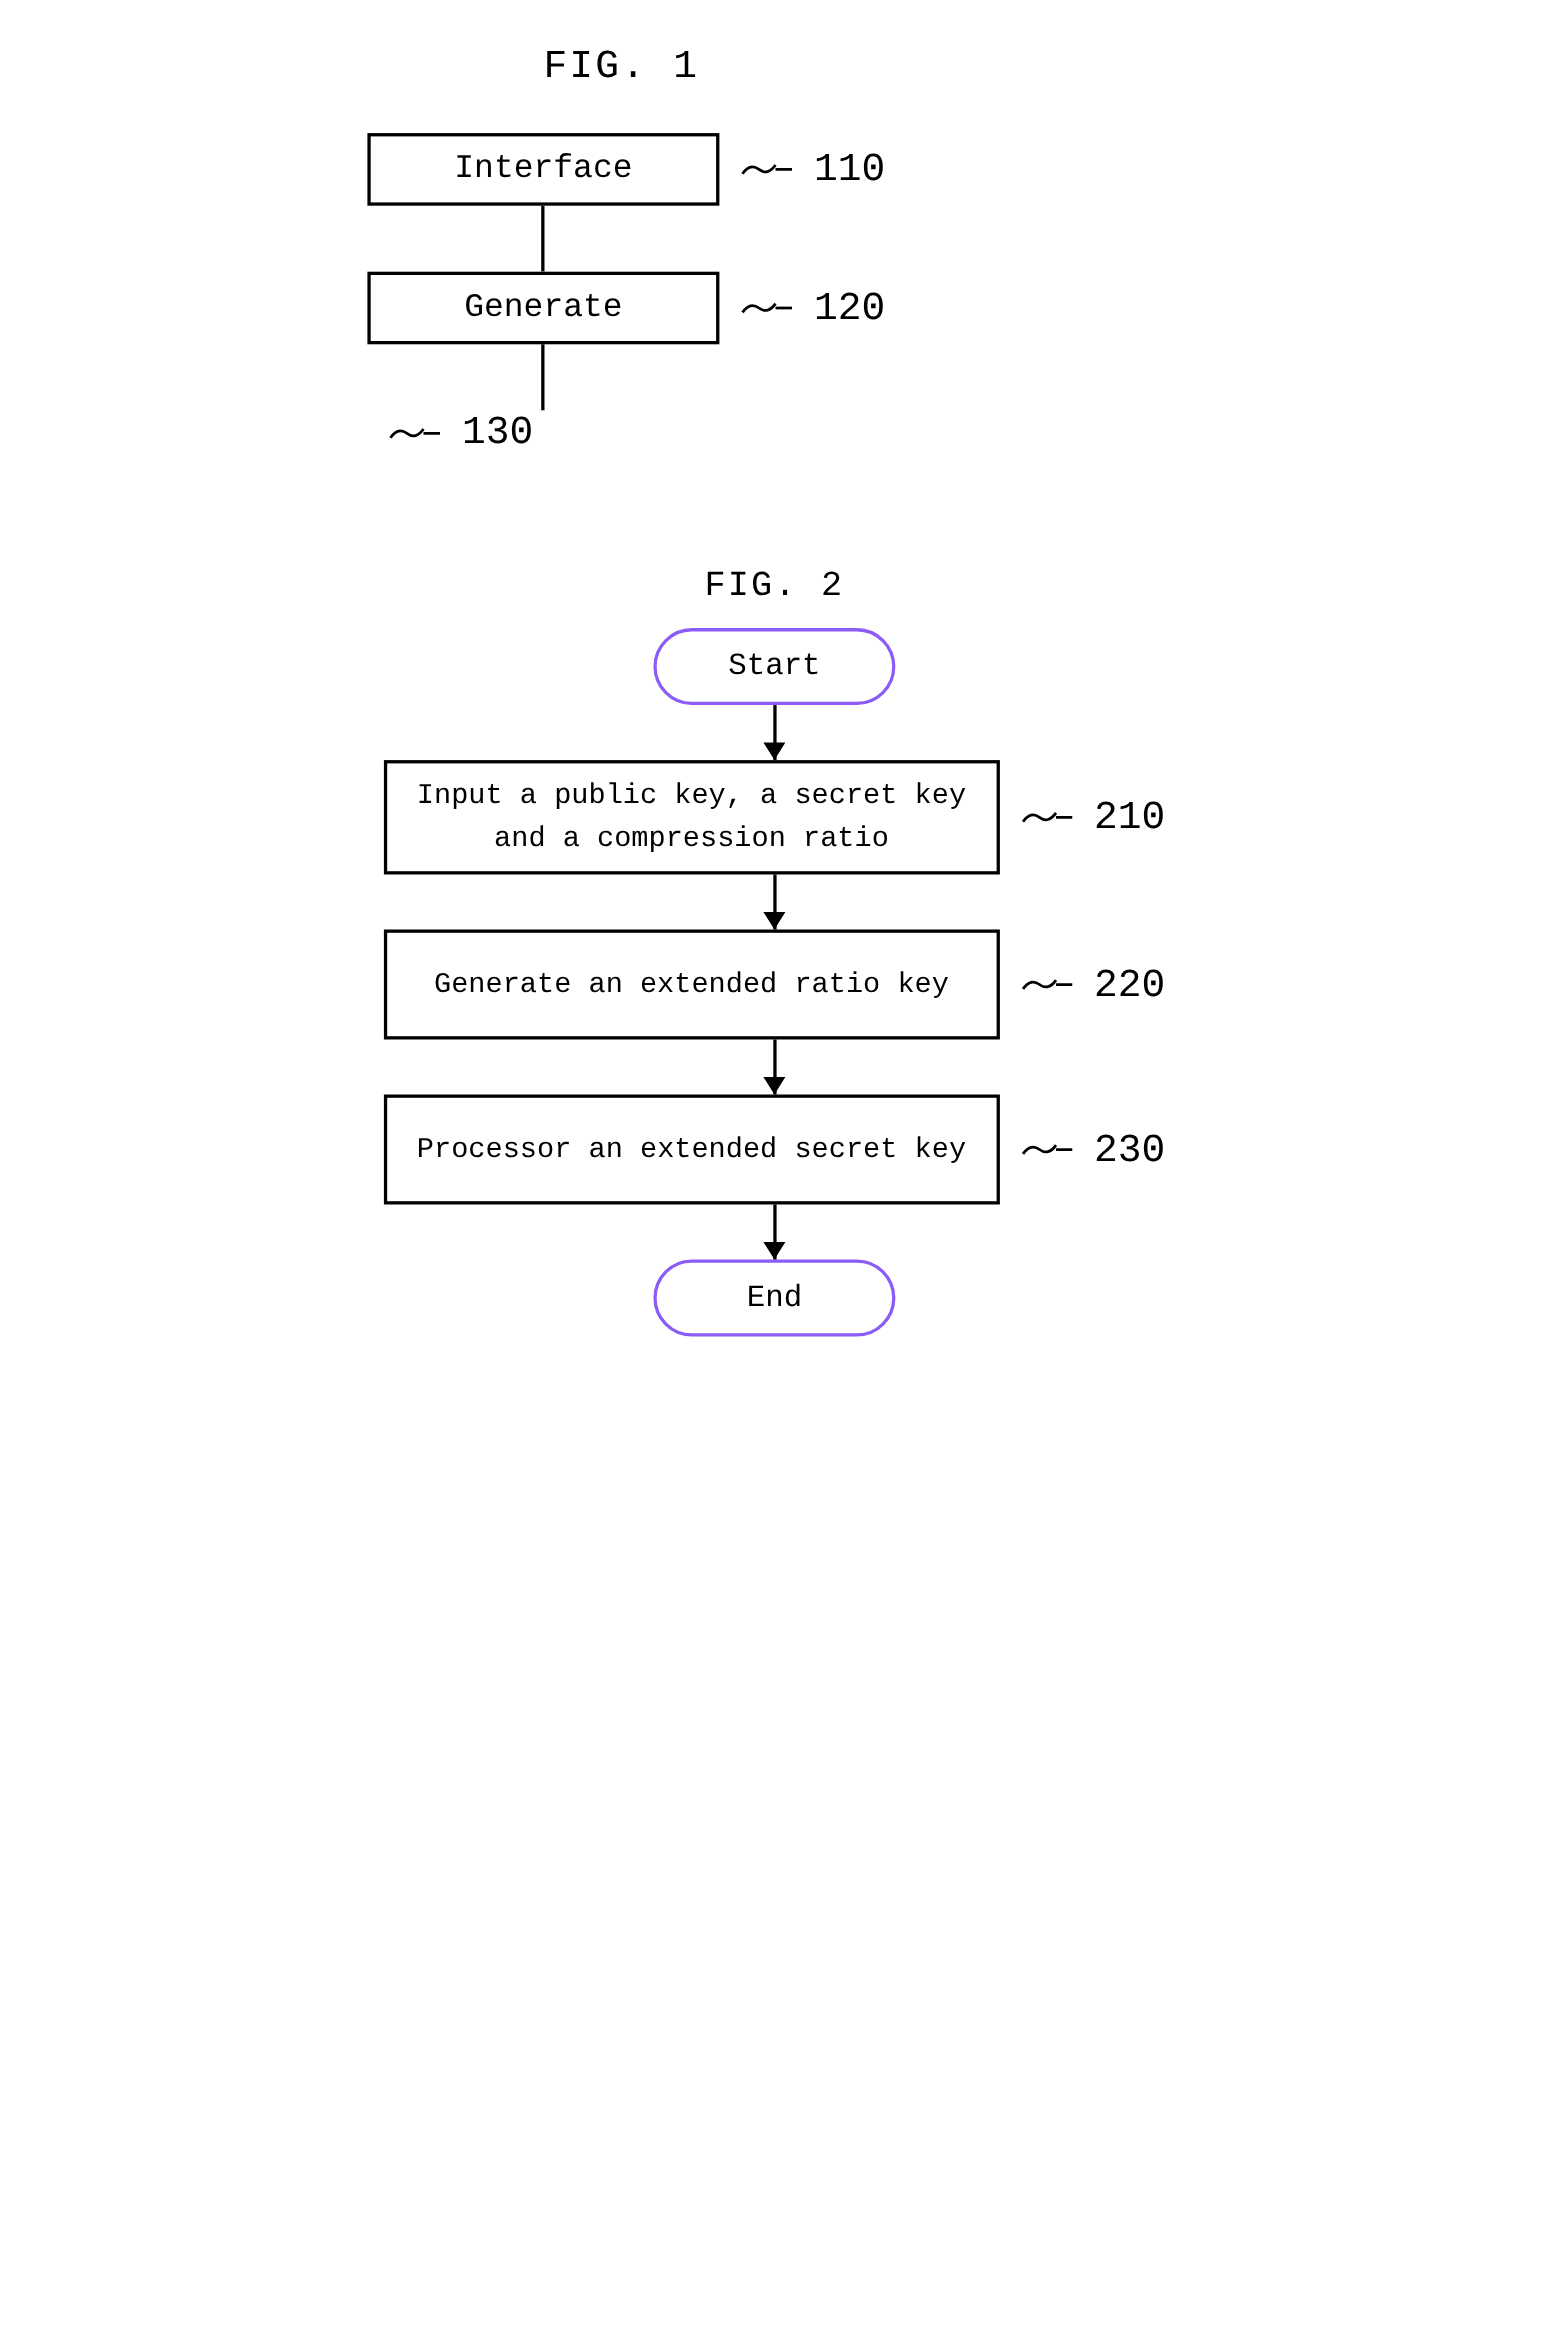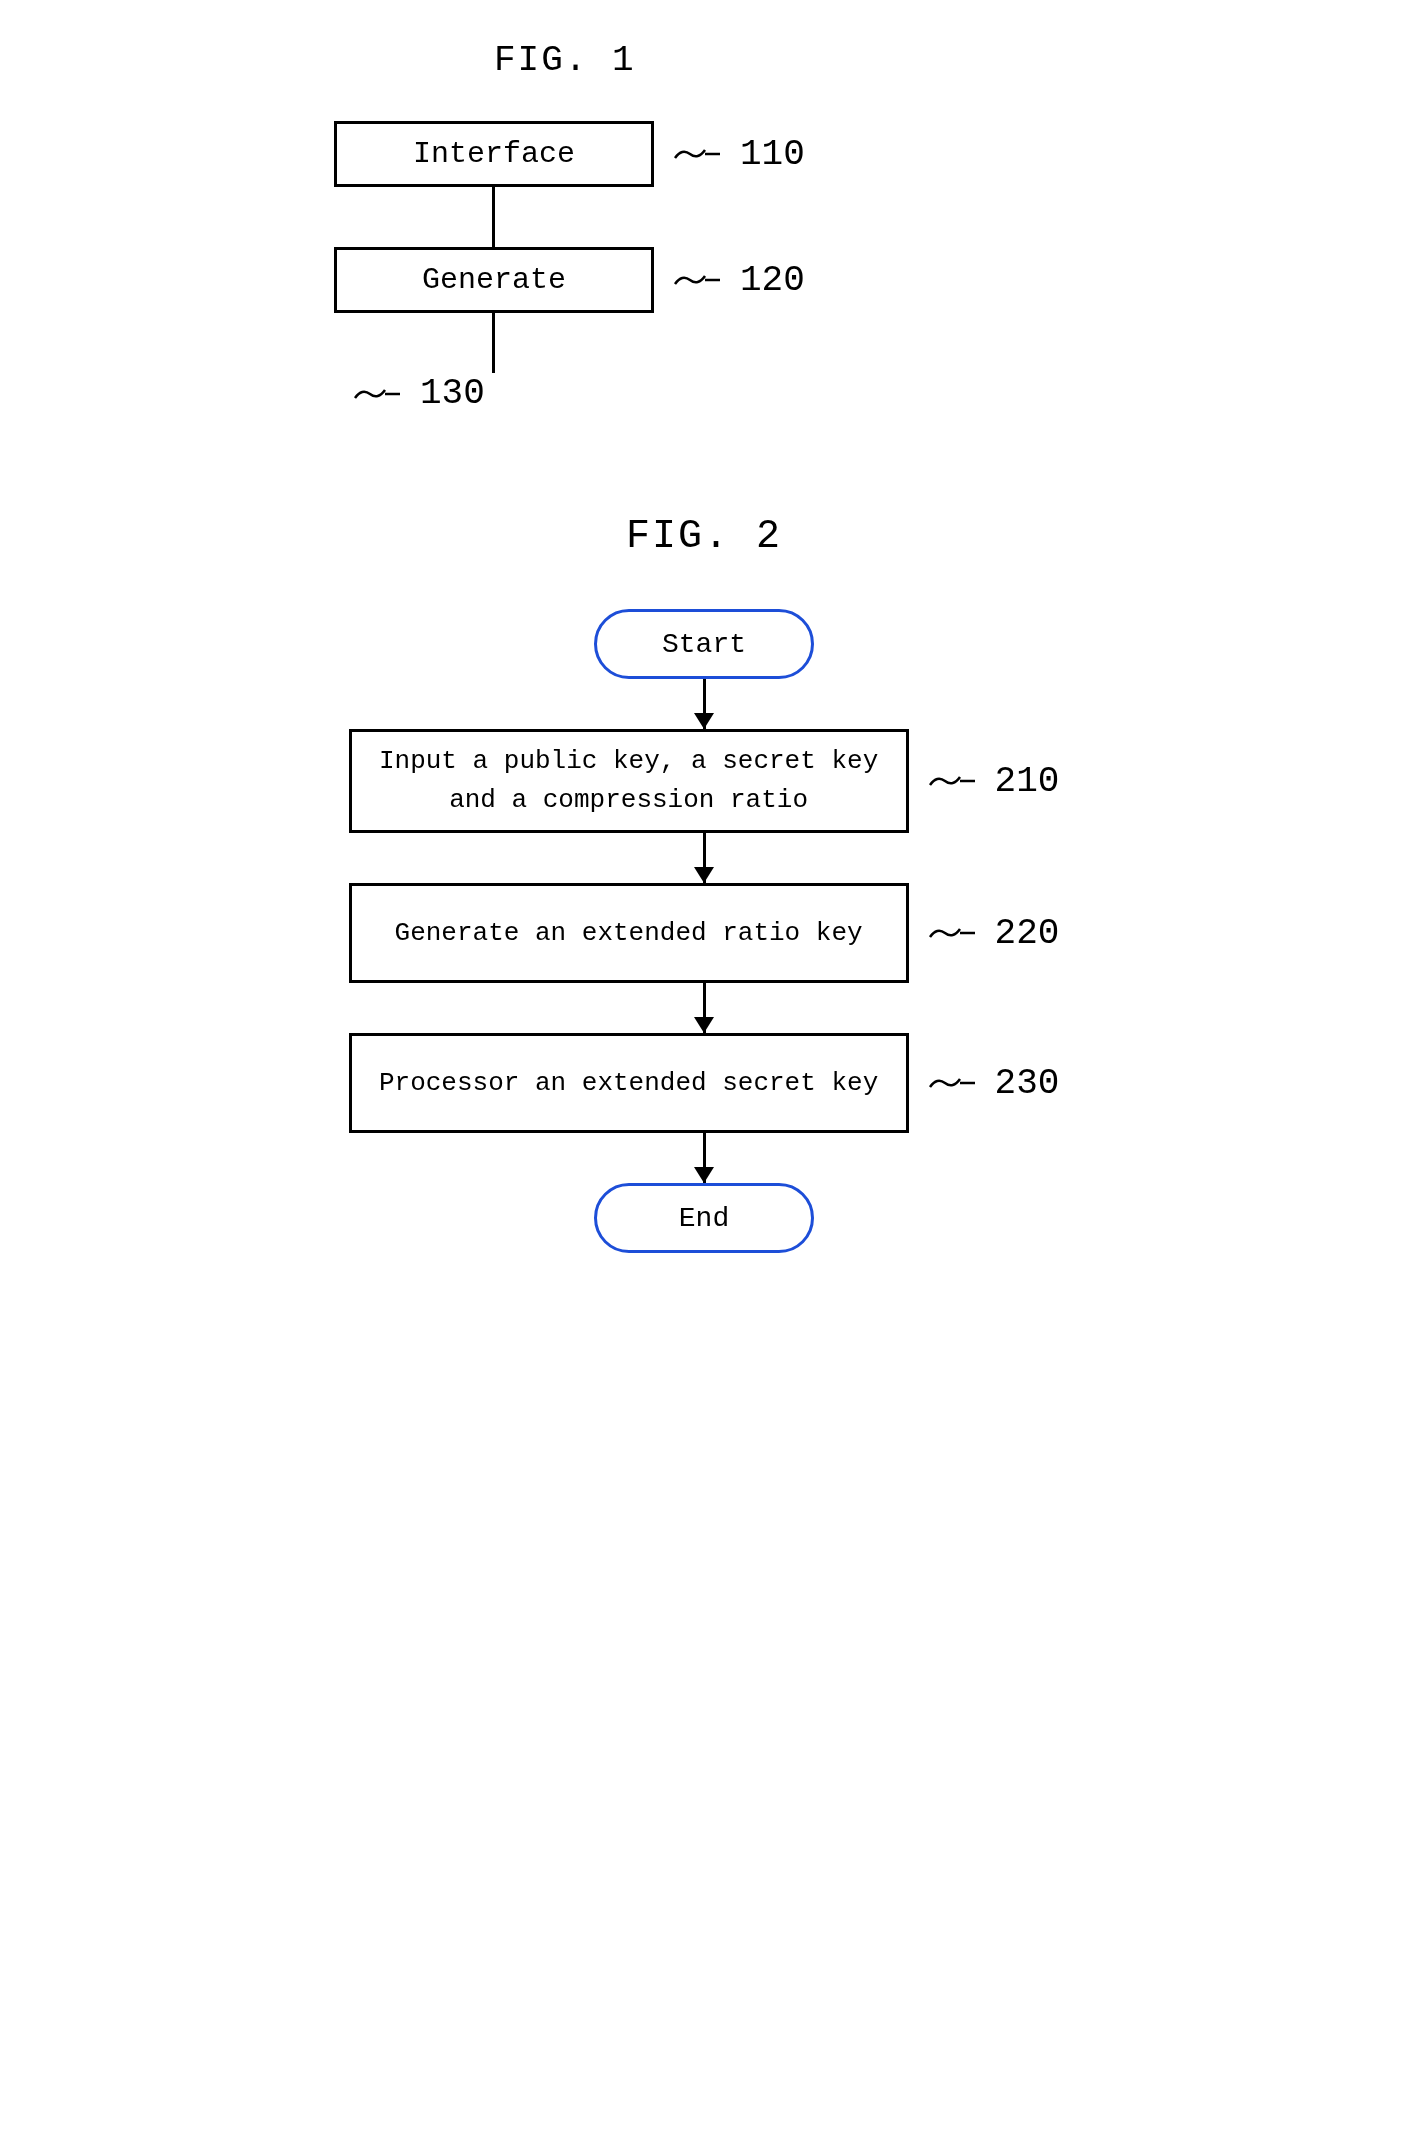--- a/index.html
+++ b/index.html
@@ -75,35 +75,35 @@
     
     .fig2-container {
       width: 100%;
       display: flex;
       flex-direction: column;
       align-items: center;
       margin-top: 20px;
     }
 
     .fig2-label {
-      font-size: 40px;
-      font-family: 'Courier New', Courier, monospace;
-      margin-bottom: 50px;
+      font-size: 32px;
+      font-family: 'Courier New', Courier, monospace;
+      margin-bottom: 20px;
       letter-spacing: 2px;
     }
 
     .flowchart {
       display: flex;
       flex-direction: column;
       align-items: center;
       width: 100%;
     }
 
     .pill-shape {
-      border: 3px solid #1d4ed8;
+      border: 3px solid #8b5cf6;
       border-radius: 50px;
       width: 220px;
       height: 70px;
       display: flex;
       align-items: center;
       justify-content: center;
       font-size: 28px;
       font-family: 'Courier New', Courier, monospace;
       background: #fff;
     }

